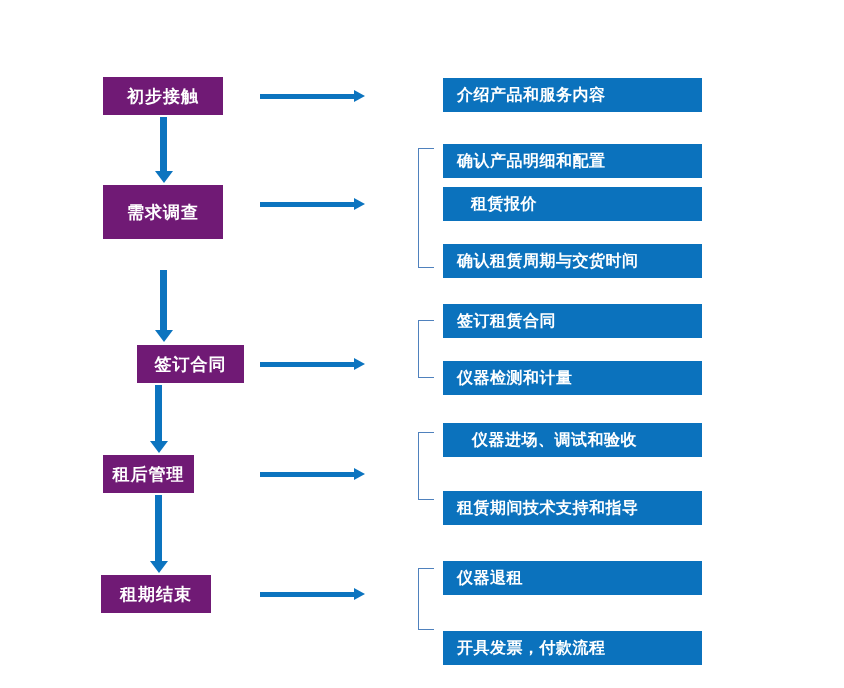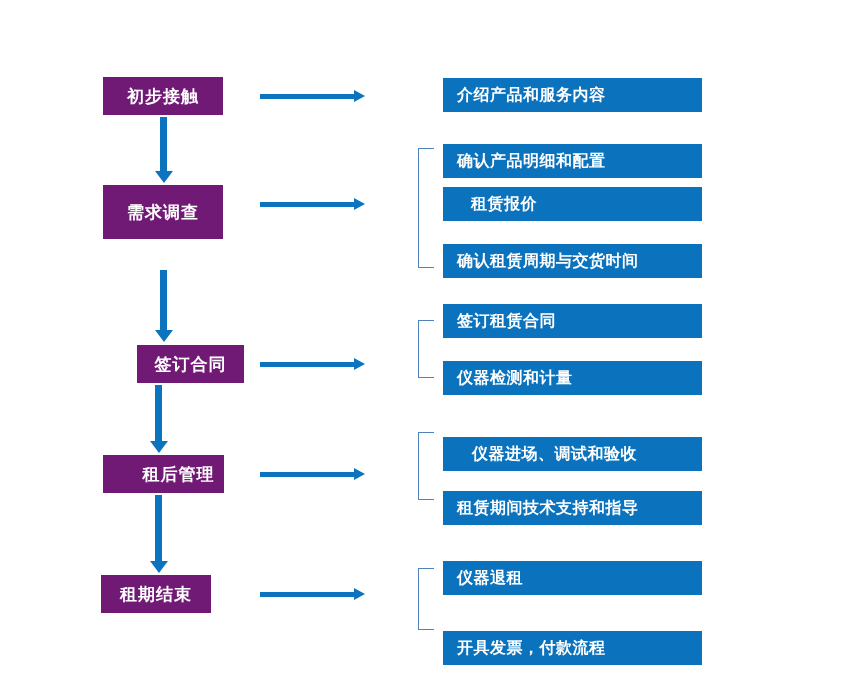--- a/index.html
+++ b/index.html
@@ -129,37 +129,37 @@
 
 <div id="canvas">
 
 
   <div class="stage-box" style="left:103px; top:77px; width:120px; height:38px;">初步接触</div>
 
   <div class="stage-box" style="left:103px; top:185px; width:120px; height:54px;">需求调查</div>
 
   <div class="stage-box" style="left:105px; top:345px; width:107px; height:38px;margin-left:32px;">签订合同</div>
 
-  <div class="stage-box" style="left:103px; top:455px; width:91px; height:38px;padding-left:30px;">租后管理</div>
+  <div class="stage-box" style="left:103px; top:455px; width:91px; height:38px;">租后管理</div>
 
   <div class="stage-box" style="left:101px; top:575px; width:110px; height:38px;">租期结束</div>
 
   <div class="detail-box" style="top:78px;">介绍产品和服务内容</div>
 
   <div class="detail-box" style="top:144px;">确认产品明细和配置</div>
 
   <div class="detail-box" style="top:187px;padding-left:28px;">租赁报价</div>
 
   <div class="detail-box" style="top:244px;">确认租赁周期与交货时间</div>
 
   <div class="detail-box" style="top:304px;">签订租赁合同</div>
 
   <div class="detail-box" style="top:361px;">仪器检测和计量</div>
 
-  <div class="detail-box" style="top:437px;padding-left:29px;">仪器进场、调试和验收</div>
+  <div class="detail-box" style="top:423px;padding-left:29px;">仪器进场、调试和验收</div>
 
   <div class="detail-box" style="top:491px;">租赁期间技术支持和指导</div>
 
   <div class="detail-box" style="top:561px;">仪器退租</div>
 
   <div class="detail-box" style="top:611px;margin-top:20px;">开具发票，付款流程</div>
 
   <div class="h-arrow" style="left:260px; top:90px; width:105px;">
     <div class="shaft" style="width:94px;"></div>
     <div class="head" style="left:94px;"></div>

